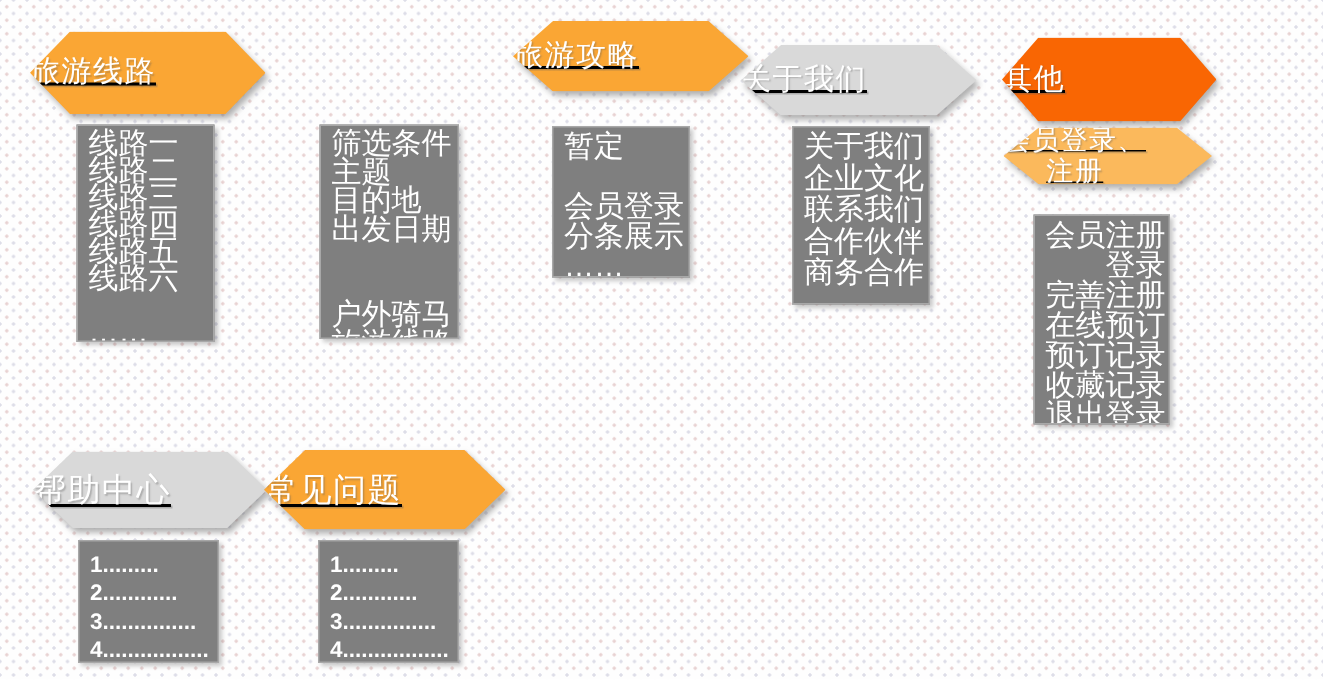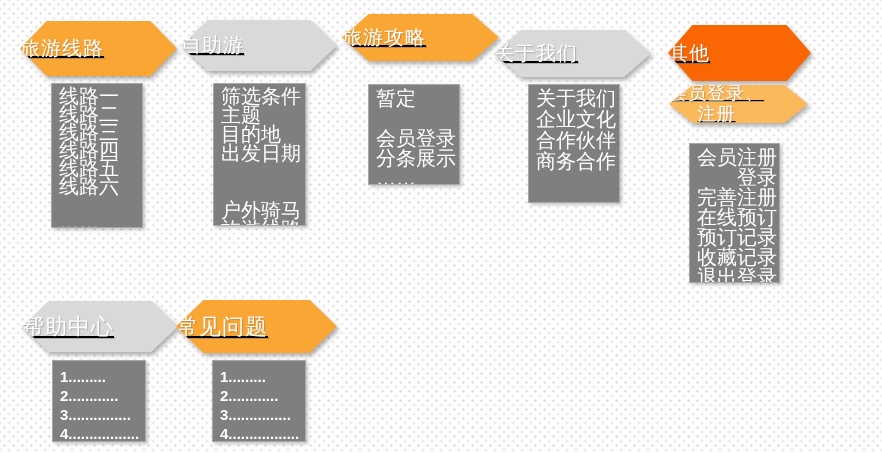--- a/index.html
+++ b/index.html
@@ -77,25 +77,20 @@
 </head>
 <body>
 
 <div class="canvas">
 
   <div class="hex h1 z2">
     <div class="hex-in" style="background: rgb(250, 166, 52);">
       <span class="hex-label">旅游线路</span>
     </div>
   </div>
-  <div class="hex h2 z1">
-    <div class="hex-in" style="background: rgb(217, 217, 217);">
-      <span class="hex-label">自助游</span>
-    </div>
-  </div>
   <div class="hex h3 z2">
     <div class="hex-in" style="background: rgb(250, 166, 52);">
       <span class="hex-label">旅游攻略</span>
     </div>
   </div>
   <div class="hex h4 z1">
     <div class="hex-in" style="background: rgb(217, 217, 217);">
       <span class="hex-label">关于我们</span>
     </div>
   </div>
@@ -135,20 +130,21 @@
   <div class="box b3 lh20">
       <div class="box-line">暂定</div>
       <div class="box-line"></div>
       <div class="box-line">会员登录</div>
       <div class="box-line">分条展示</div>
       <div class="box-line">……</div>
     </div>
   <div class="box b4 lh21">
       <div class="box-line">关于我们</div>
       <div class="box-line">企业文化</div>
+      <div class="box-line">联系我们</div>
       <div class="box-line">合作伙伴</div>
       <div class="box-line">商务合作</div>
     </div>
   <div class="box b5 lh20">
       <div class="box-line">会员注册</div>
       <div class="box-line">　　登录</div>
       <div class="box-line">完善注册</div>
       <div class="box-line">在线预订</div>
       <div class="box-line">预订记录</div>
       <div class="box-line">收藏记录</div>

